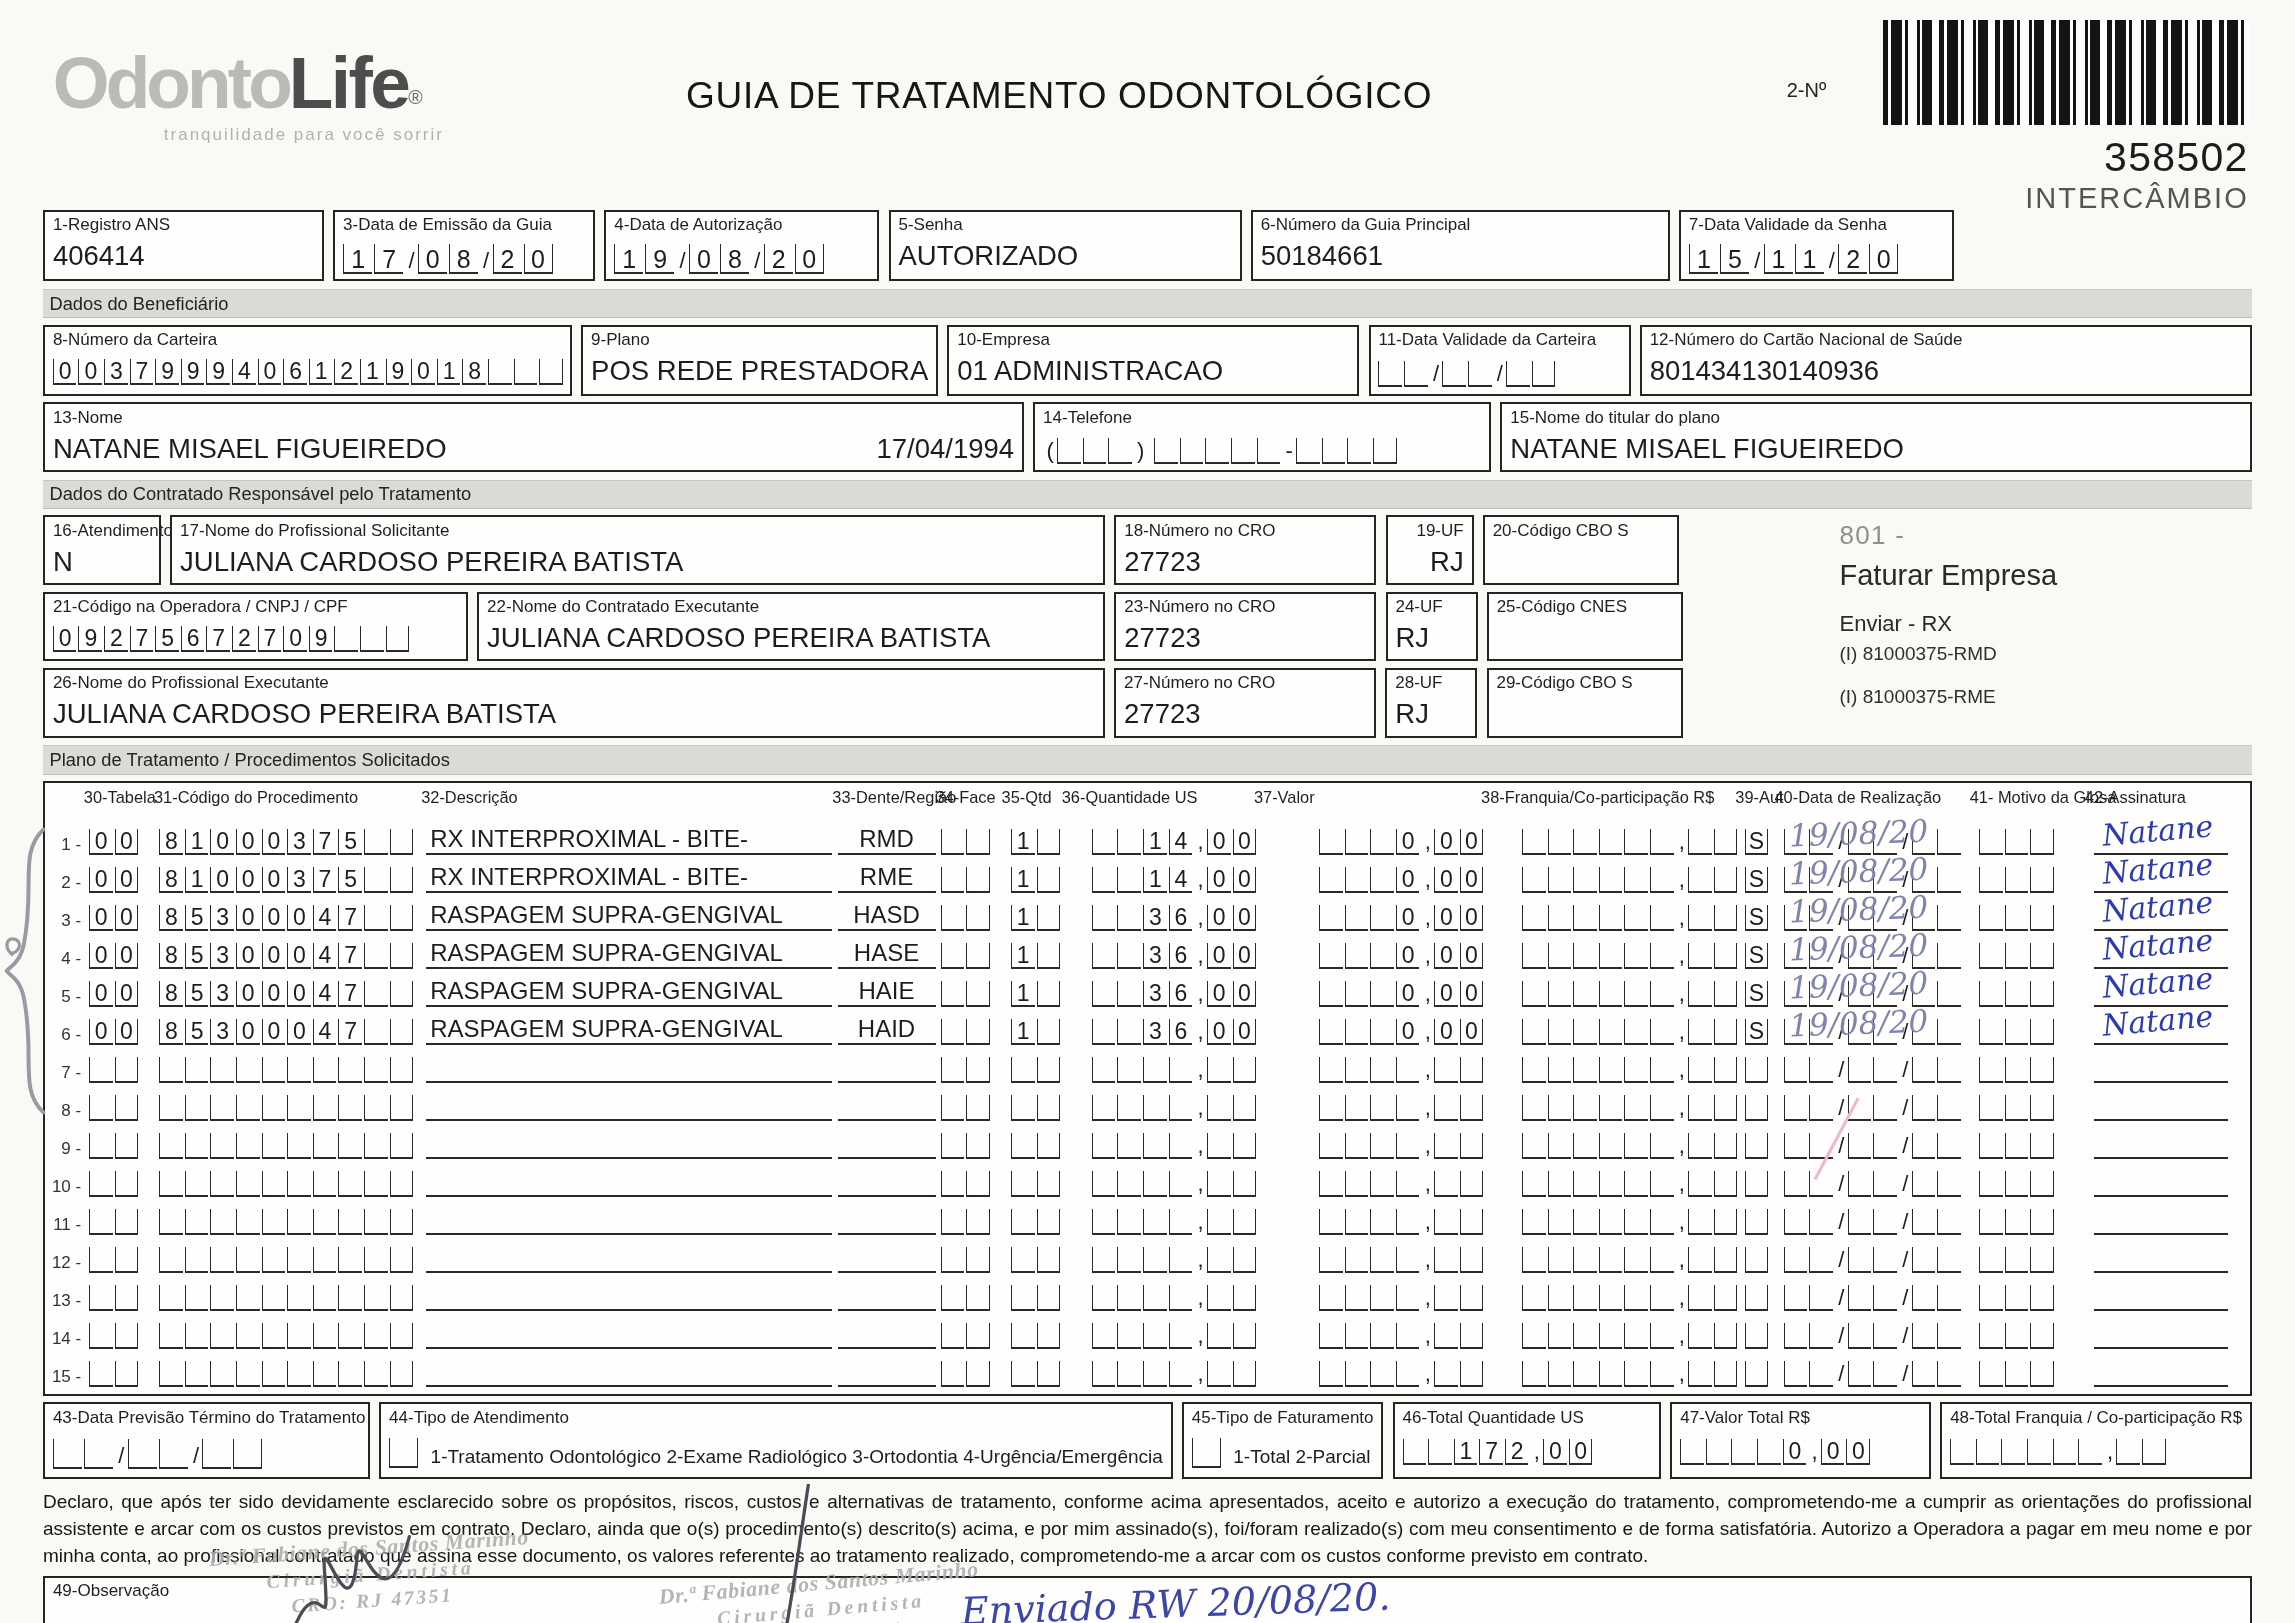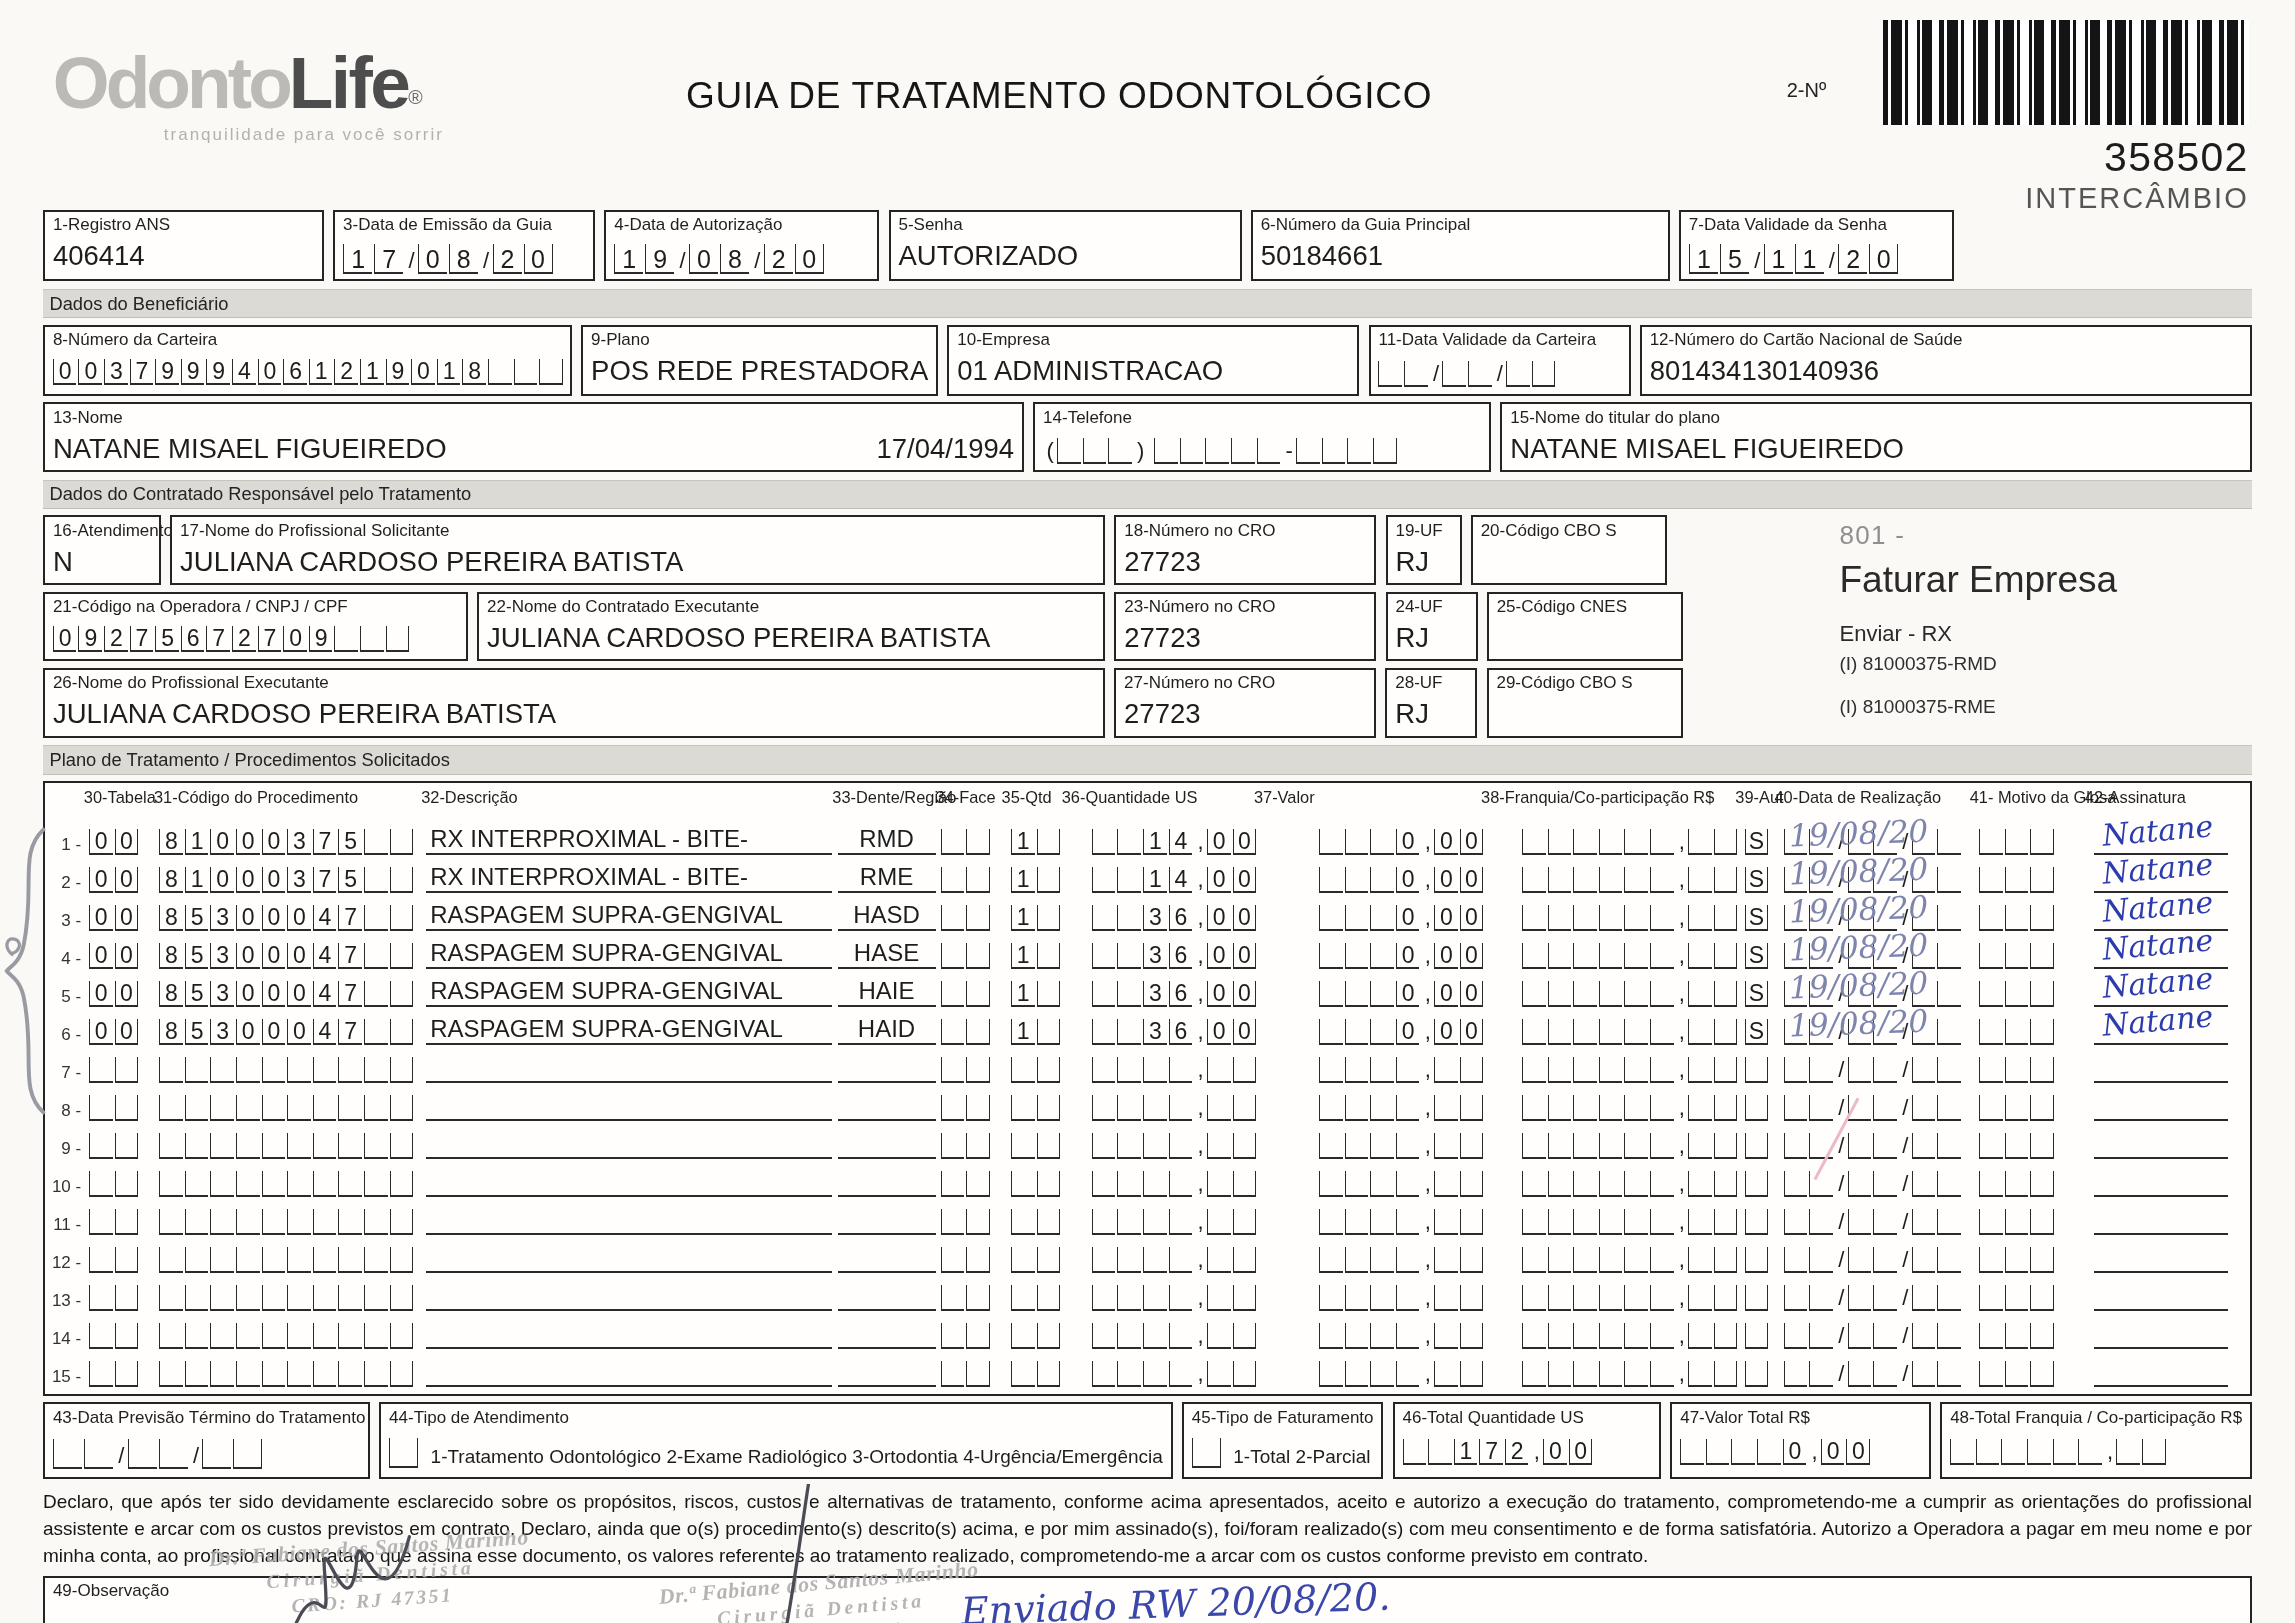--- a/index.html
+++ b/index.html
@@ -30,28 +30,28 @@
   .comb{display:inline-flex;align-items:flex-end;white-space:nowrap;}
   .cc{width:23.6px;height:26px;border-left:1.3px solid #2a2a2a;border-bottom:2px solid #2a2a2a;
       display:inline-flex;justify-content:center;align-items:flex-end;font-size:23px;line-height:1.05;
       margin-right:2px;box-sizing:border-box;}
   .comb .cc:last-child{border-right:1.3px solid #2a2a2a;}
   .sep{font-size:22px;margin:0 3.3px;align-self:flex-end;}
   .bigcells .cc{width:29px;height:30px;font-size:25px;}
   
   .wb8{width:529px;} .wb9{width:357px;} .wb10{width:412px;} .wb11{width:262px;} .wb12{flex:1;}
   .wc13{width:981px;} .wc14{width:458px;} .wc15{flex:1;}
-  .wd16{width:118px;} .wd17{width:935px;} .wd18{width:262px;} .wd19{width:76px;} .wd20{width:196px;}
+  .wd16{width:118px;} .wd17{width:935px;} .wd18{width:262px;} .wd19{width:88px;text-align:right;} .wd20{width:196px;}
   .we21{width:425px;} .we22{width:628px;} .we23{width:262px;} .we24{width:92px;} .we25{width:196px;}
   .wf26{width:1062px;} .wf27{width:262px;} .wf28{width:92px;} .wf29{width:196px;}
   .name-flex{display:flex;justify-content:space-between;align-items:flex-end;}
   .contratado-wrap{position:relative;}
   .margin-notes{position:absolute;right:6.5px;top:3.9px;width:406px;line-height:1.25;}
   .mn-code{font-size:26px;color:#8f8f8f;letter-spacing:1.3px;}
-  .mn-big{font-size:37px;color:#2a2a2a;margin-top:5.2px;}
+  .mn-big{font-size:29px;color:#2a2a2a;margin-top:5.2px;}
   .mn-big2{font-size:22px;color:#2a2a2a;margin-top:17px;}
   .mn-small{font-size:19px;color:#2f2f2f;margin-top:3.9px;}
   .mn-small2{font-size:19px;color:#2f2f2f;margin-top:19.6px;}
   
   .table-wrap{border:2px solid #242424;margin-top:6.5px;padding:2.6px 5.2px 6.5px;position:relative;background:#fffefd;}
   .thead{display:flex;align-items:flex-start;height:29px;margin-top:2.6px;}
   .thead span{font-size:16.4px;color:#1f1f1f;white-space:nowrap;overflow:visible;}
   .prow{display:flex;align-items:flex-end;height:38px;}
   .prow>*{margin-right:5.2px;}
   .rnum{width:31px;font-size:17px;color:#333;text-align:right;padding-right:2.6px;flex:none;}

